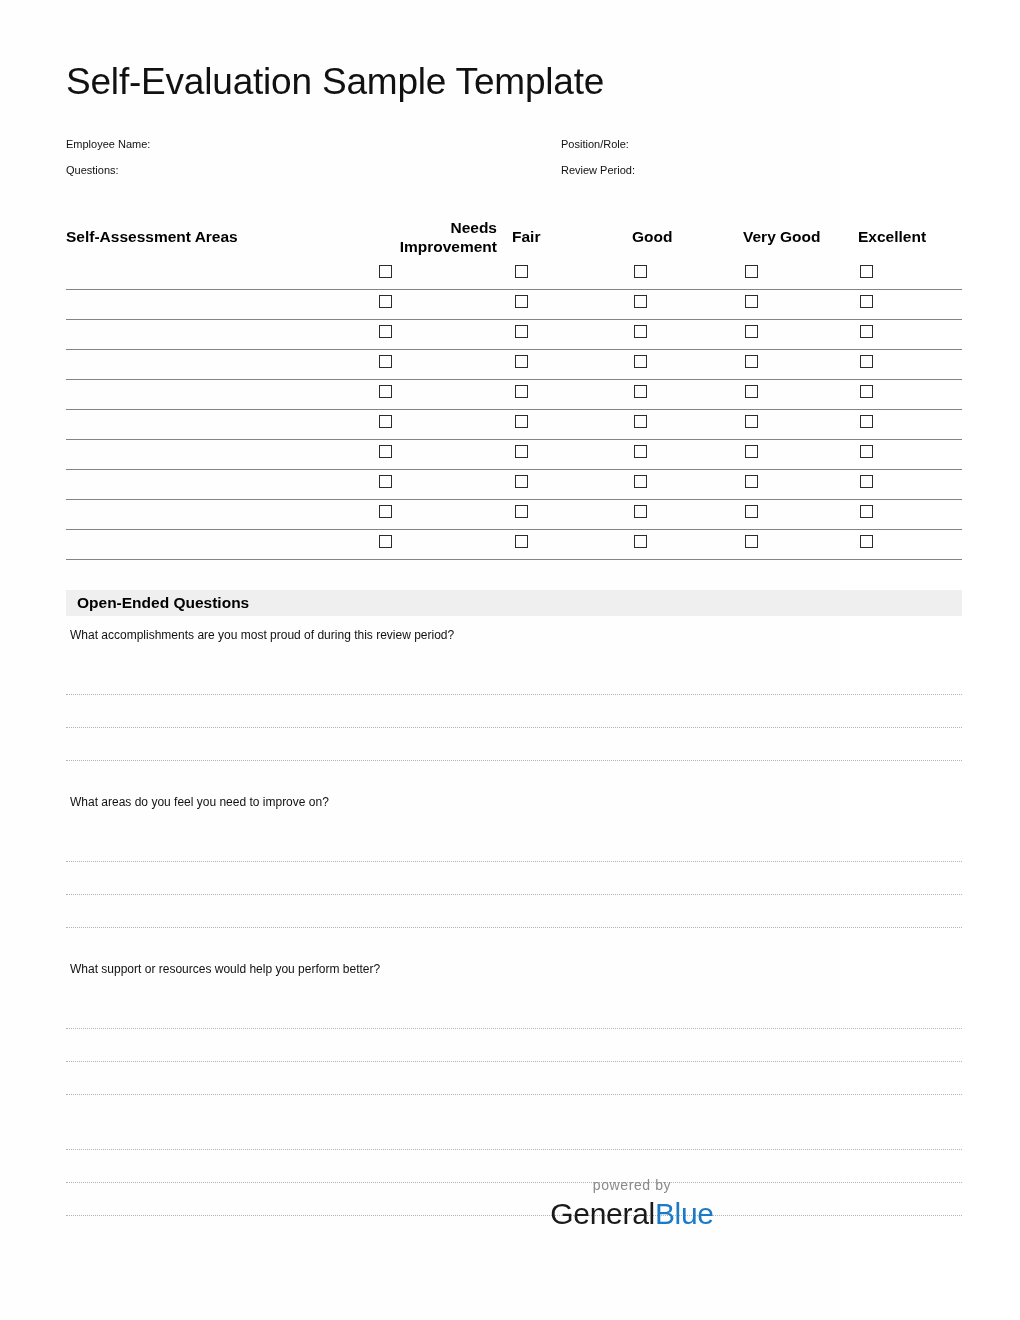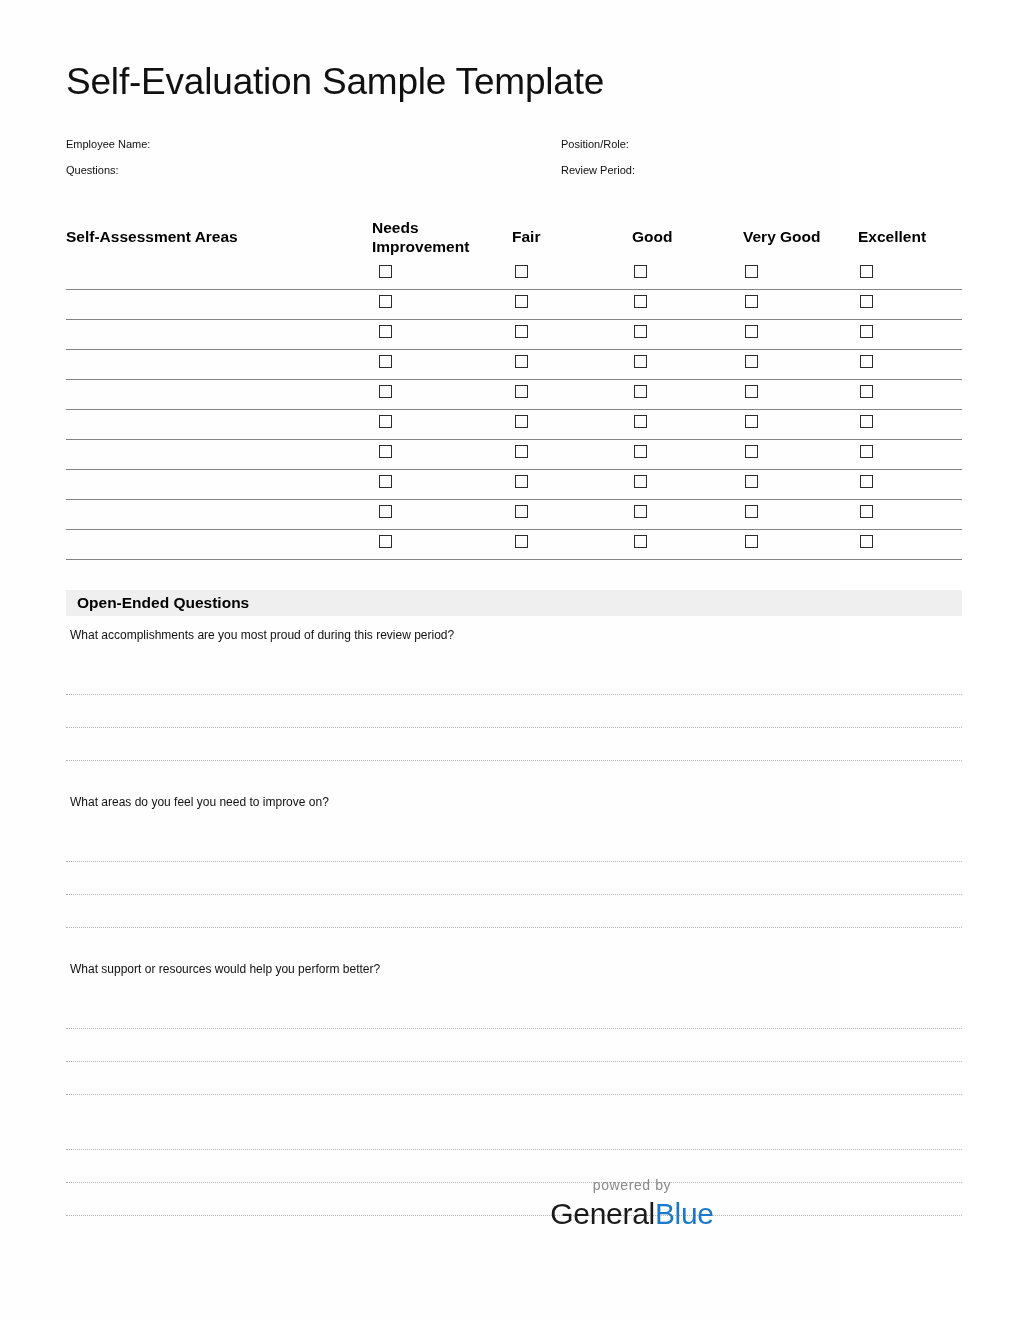--- a/index.html
+++ b/index.html
@@ -70,20 +70,21 @@
     font-style: italic;
     color: #111111;
     white-space: nowrap;
   }
 
   
   .assess-table {
     margin-top: 31px;
     position: relative;
     width: 896px;
+    text-align: right;
   }
   .assess-head {
     position: relative;
     height: 46px;
   }
   .head-cell {
     position: absolute;
     top: 0;
     font-size: 15.5px;
     font-weight: bold;

